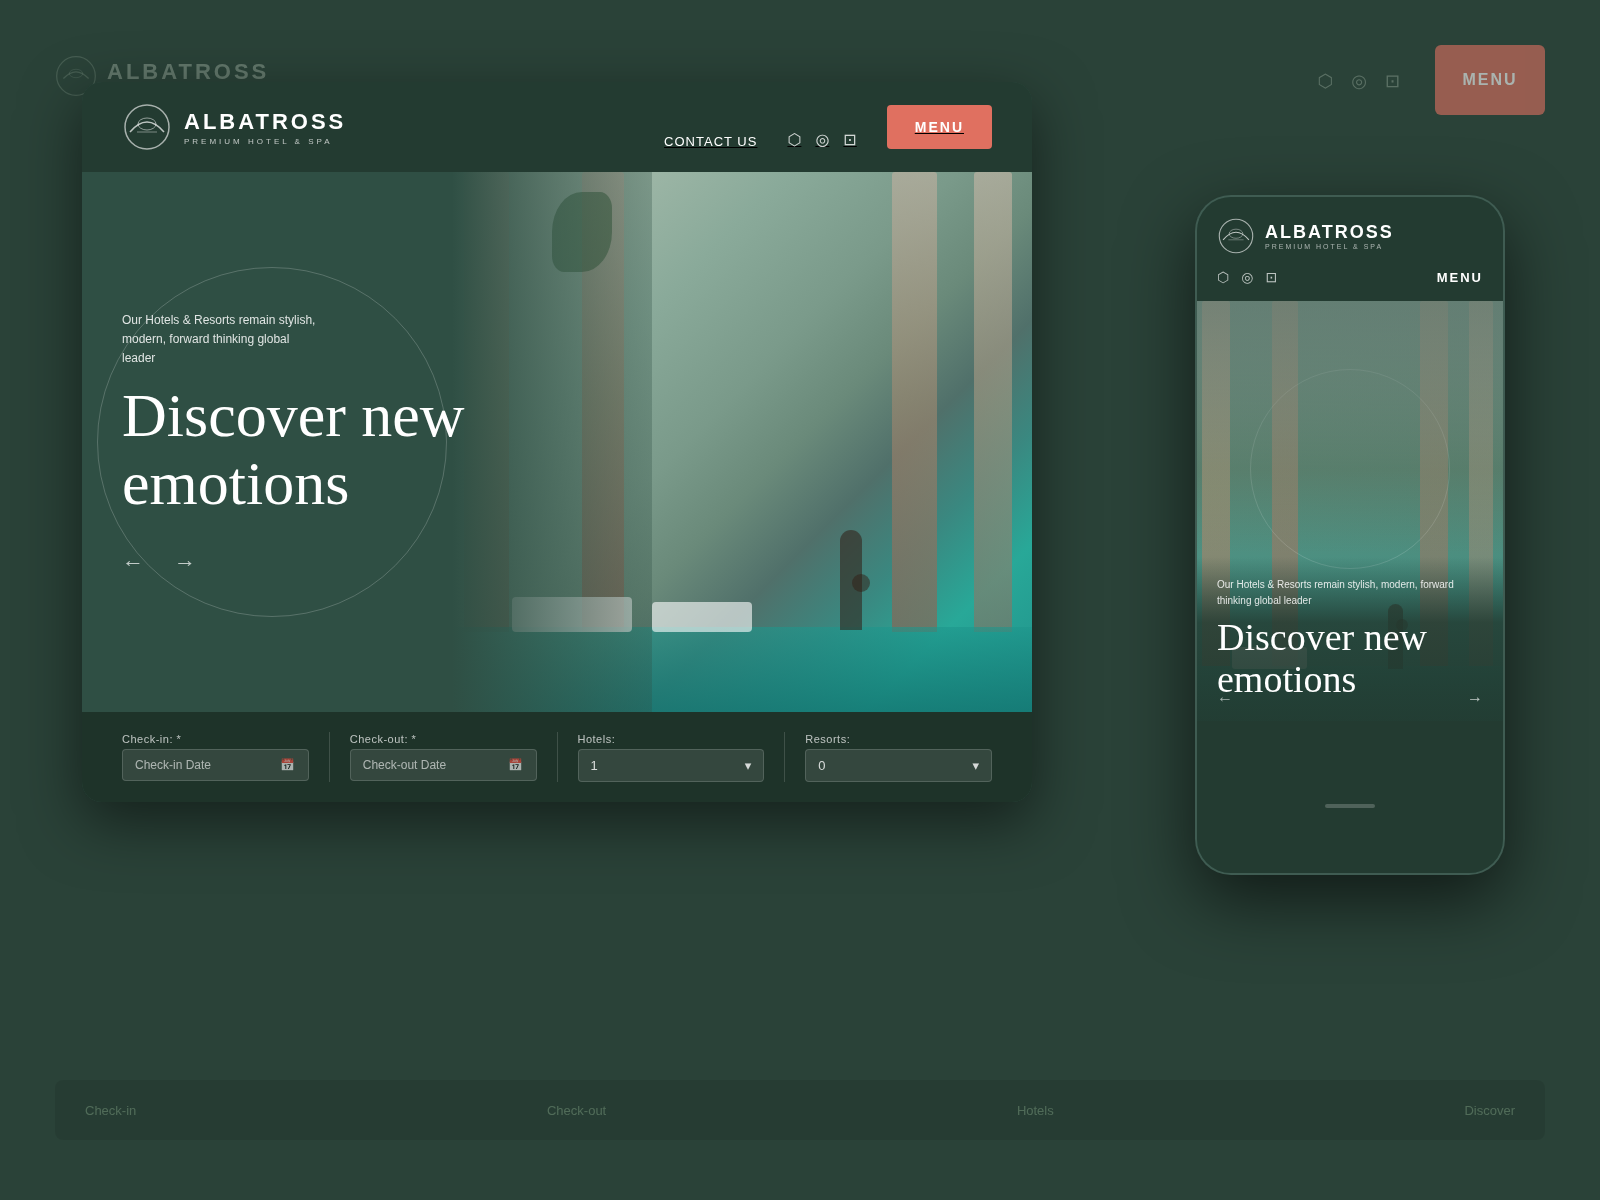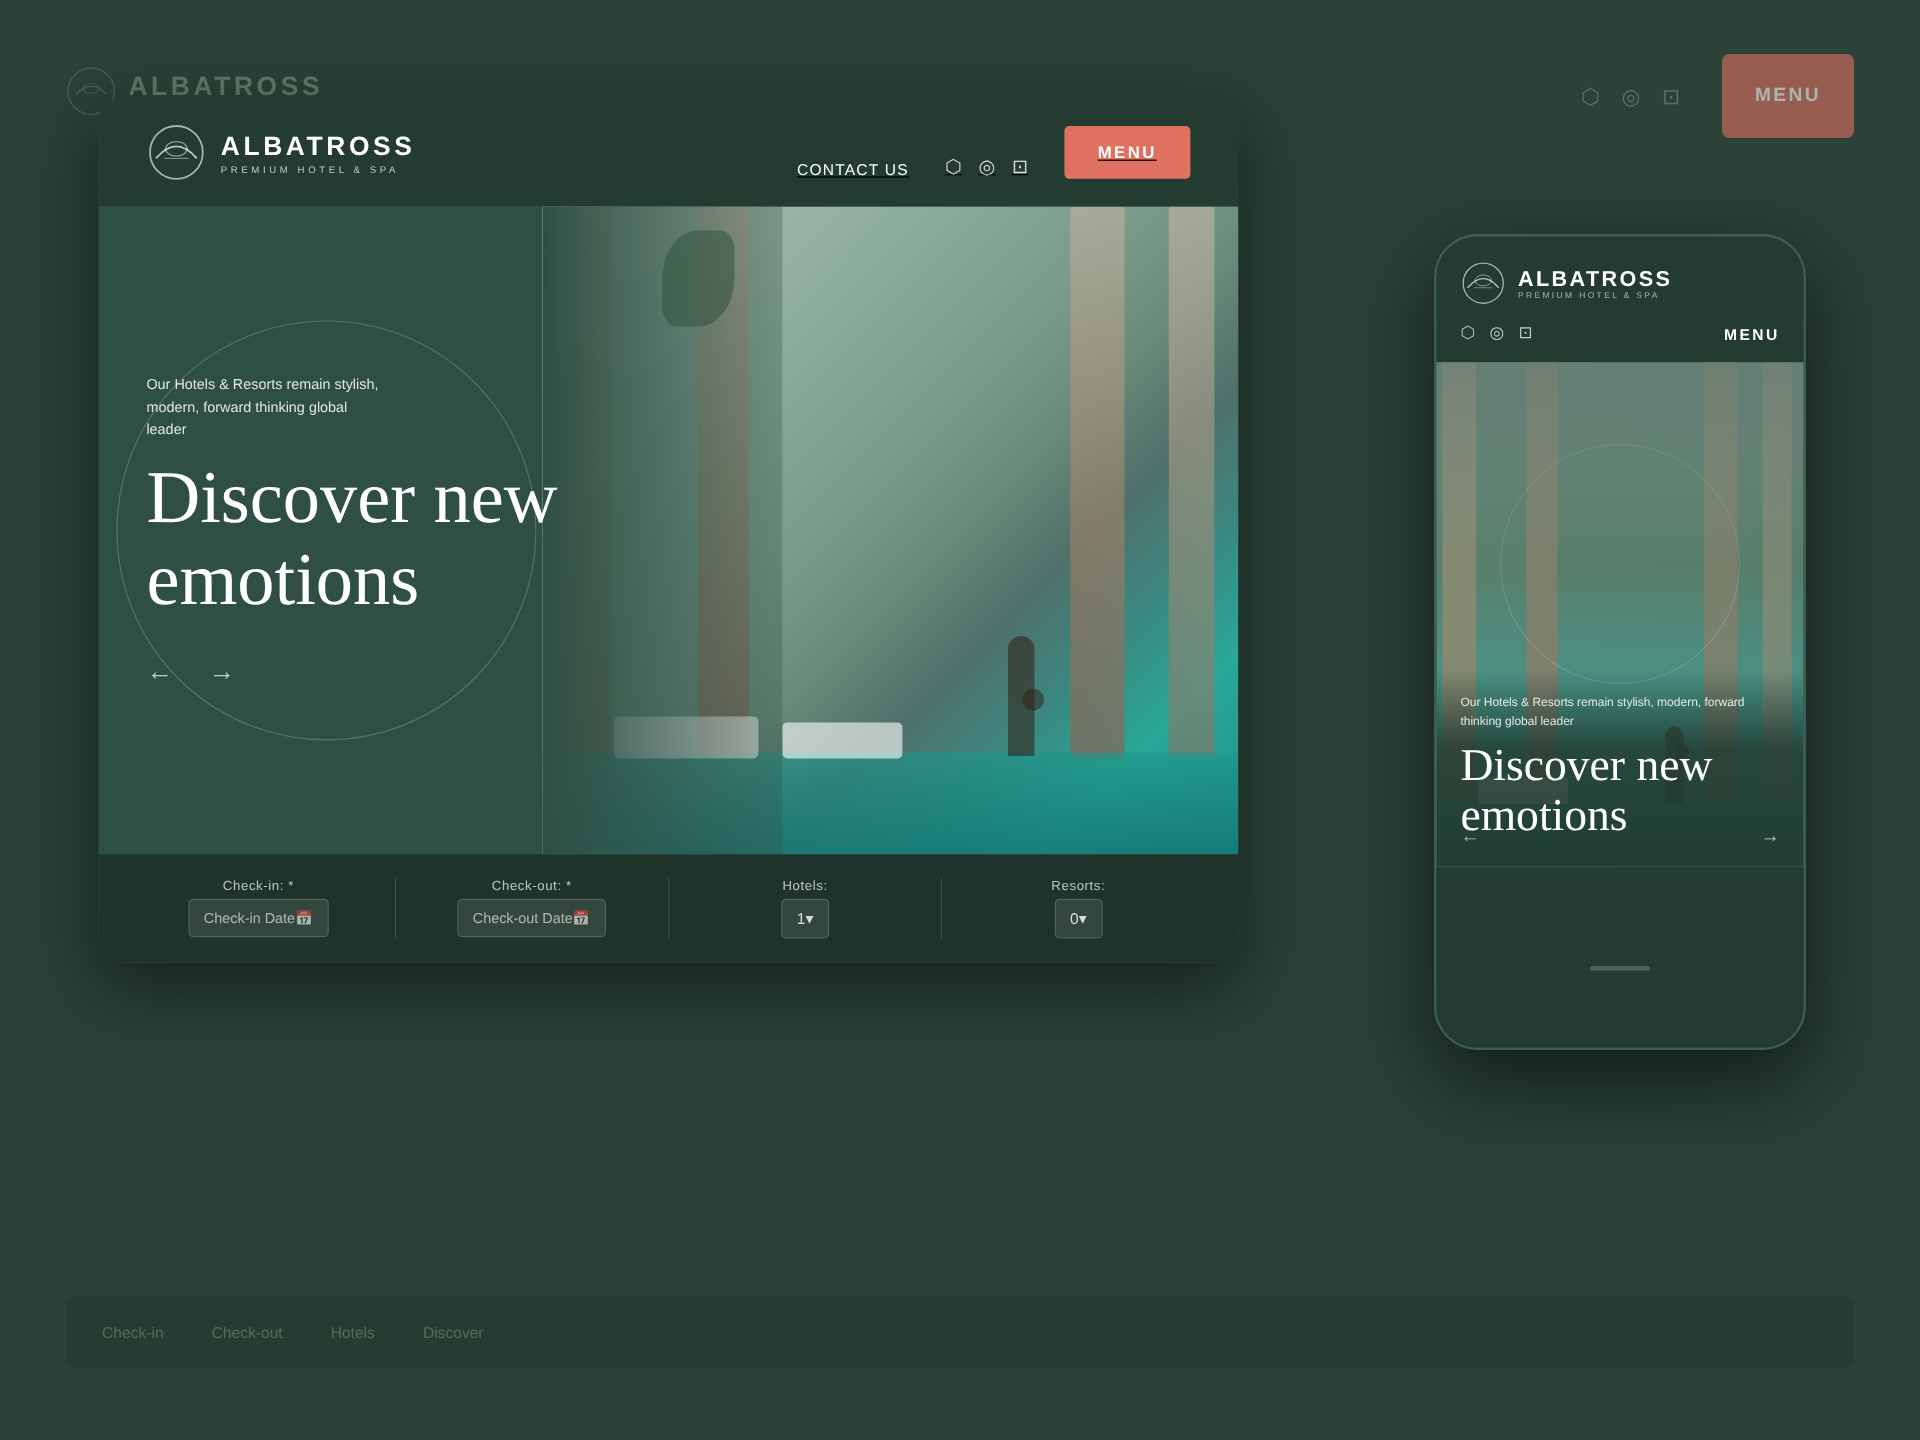--- a/index.html
+++ b/index.html
@@ -88,20 +88,21 @@
       right: 55px;
       height: 60px;
       background: rgba(0,0,0,0.2);
       border-radius: 8px;
       display: flex;
       align-items: center;
       padding: 0 30px;
       gap: 40px;
       opacity: 0.4;
       z-index: 1;
+      justify-content: space-between;
     }
 
     .bg-bottom-item {
       color: #8aaa8a;
       font-family: sans-serif;
       font-size: 13px;
     }
 
     
     .desktop-mockup {
@@ -312,21 +313,20 @@
       align-items: center;
       padding: 0 40px;
       gap: 20px;
     }
 
     .booking-field {
       display: flex;
       flex-direction: column;
       gap: 4px;
       flex: 1;
-      align-items: center;
     }
 
     .booking-label {
       color: rgba(255,255,255,0.7);
       font-size: 11px;
       font-family: sans-serif;
       letter-spacing: 0.5px;
     }
 
     .booking-input {

